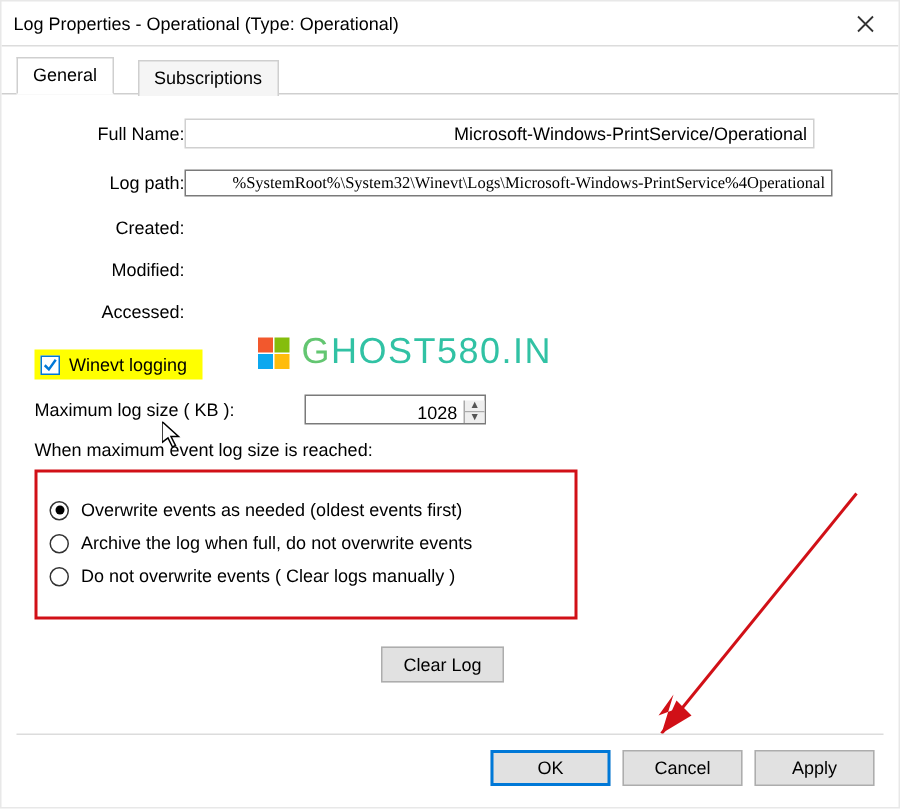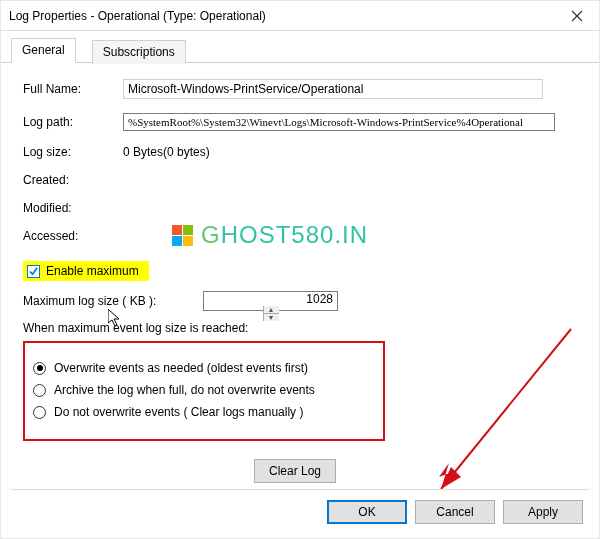--- a/index.html
+++ b/index.html
@@ -53,21 +53,21 @@
   .tab.inactive {
     background:#f5f5f5;
     top:2px;
   }
 
   .content {
     padding:16px 16px 10px 22px;
     position:relative;
   }
 
-  .row { display:flex; align-items:center; margin-bottom:14px; }
+  .row { display:flex; align-items:center; margin-bottom:14px;text-align:right; }
   .row .label { width:100px; color:#000; }
   .row .value { flex:1; color:#000; }
   .full-name-val {
     border:1px solid #d0d0d0;
     padding:2px 4px;
     min-height:18px;
     width:420px;
     background:#fff;
   }
   .log-path-val {
@@ -91,26 +91,25 @@
     border:1px solid #0078d7;
     display:inline-flex; align-items:center; justify-content:center;
     margin-right:6px;
     background:#fff;
   }
   .cb svg { width:11px; height:11px; }
 
   .max-row { display:flex; align-items:center; margin-top:4px; position:relative;}
   .max-row .mlabel { width:160px; }
   .numeric {
-    display:flex; align-items:center;
+    display:flex; align-items:flex-end;
     border:1px solid #7a7a7a;
-    height:20px; width:135px;
+    height:20px; width:121px;
     background:#fff;
     margin-left:20px;
-    flex-direction:column;
   }
   .numeric input {
     border:none; outline:none;
     width:100%; text-align:right;
     padding:0 4px; font-size:12px;
     font-family:inherit;
   }
   .numeric .spinner {
     width:16px; display:flex; flex-direction:column;
     border-left:1px solid #aaa;
@@ -214,24 +213,20 @@
   <div class="row">
     <div class="label">Full Name:</div>
     <div class="full-name-val">Microsoft-Windows-PrintService/Operational</div>
   </div>
 
   <div class="row">
     <div class="label">Log path:</div>
     <div class="log-path-val">%SystemRoot%\System32\Winevt\Logs\Microsoft-Windows-PrintService%4Operational</div>
   </div>
 
-  <div class="row">
-    <div class="label">Log size:</div>
-    <div class="value">0 Bytes(0 bytes)</div>
-  </div>
 
   <div class="row">
     <div class="label">Created:</div>
     <div class="value"></div>
   </div>
 
   <div class="row">
     <div class="label">Modified:</div>
     <div class="value"></div>
   </div>
@@ -241,21 +236,21 @@
     <div class="value"></div>
   </div>
 
   
   <div class="enable-wrap">
     <span class="cb">
       <svg viewBox="0 0 12 12">
           <path d="M2 6 L5 9 L10 2" stroke="#0078d7" stroke-width="1.8" fill="none"></path>
         </svg>
     </span>
-    <span>Enable maximum</span>
+    <span>Winevt logging</span>
   </div>
 
   
   <div class="max-row">
     <span class="mlabel">Maximum log size ( KB ):</span>
     <div class="numeric">
       <input type="text" value="1028" style="">
       <div class="spinner">
         <div>▲</div>
         <div>▼</div>

